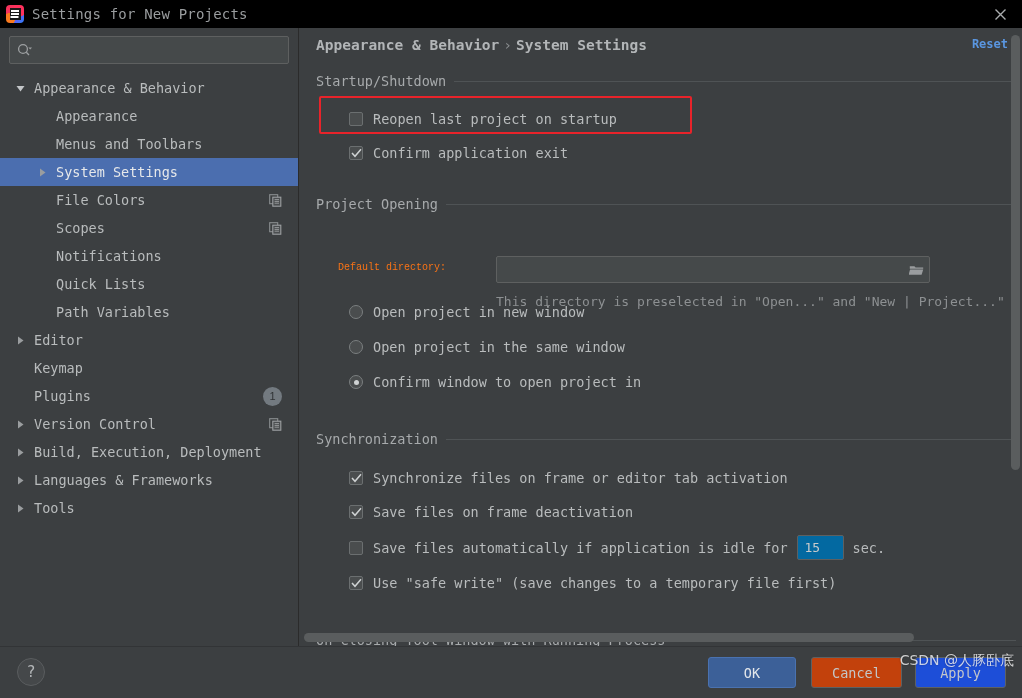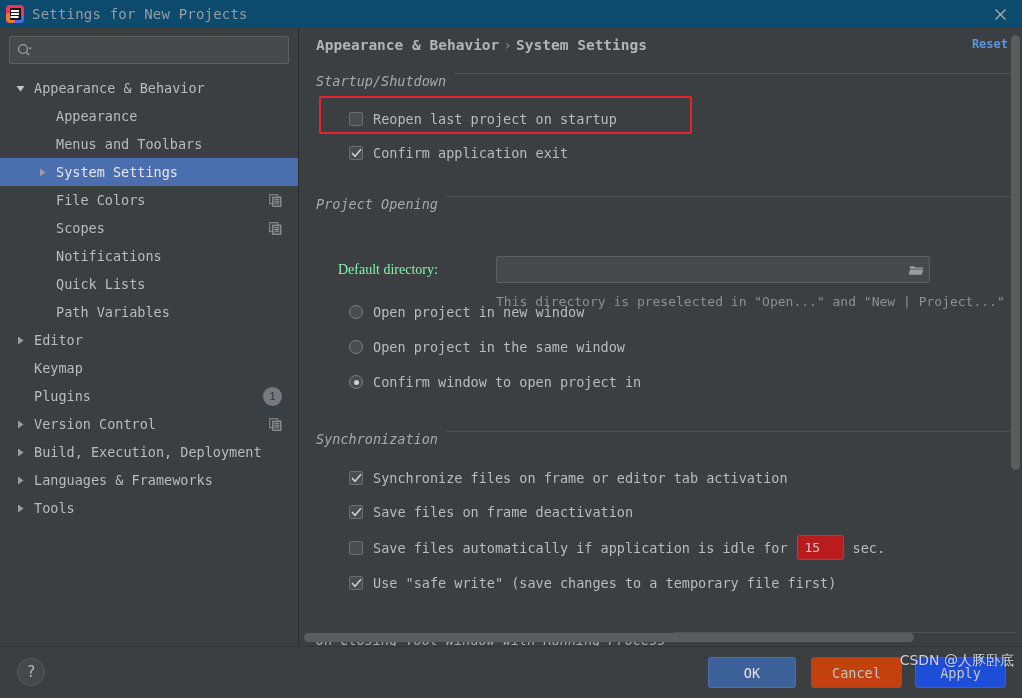--- a/index.html
+++ b/index.html
@@ -14,21 +14,21 @@
   }
   #app {
     position: relative;
     width: 1022px; height: 698px;
     background: #3c3f41;
   }
 
   
   #titlebar {
     position: absolute; left: 0; top: 0; width: 1022px; height: 28px;
-    background: #0c4a6e;
+    background: #000000;
     display: flex; align-items: center;
   }
   #ij-logo {
     width: 18px; height: 18px; margin-left: 6px; margin-right: 8px;
     position: relative; flex: 0 0 auto;
   }
   #ij-logo .ring {
     position: absolute; inset: 0; border-radius: 4px;
     background:
       radial-gradient(circle at 18% 78%, #f97a1f 0 28%, transparent 29%),
@@ -118,24 +118,23 @@
   #reset-link {
     position: absolute; right: 14px; top: 9px;
     color: #5a96e0; font-size: 12px; font-weight: bold; cursor: pointer;
     font-family: "DejaVu Sans Mono", "Liberation Mono", monospace;
   }
 
   .section {
     position: absolute; left: 16px; width: 700px;
   }
   .sec-head {
-    display: flex; gap: 8px;
+    display: flex; align-items: center; gap: 8px;
     color: #a7aaac; font-size: 13.5px;
     font-family: "DejaVu Sans Mono", "Liberation Mono", monospace;
-    font-style: italic;
   }
   .sec-head .rule {
     flex: 1 1 auto; height: 1px; background: #4f5355;
   }
 
   .opt-row {
     display: flex; align-items: center; height: 24px;
     color: #b9bcbd; font-size: 13.5px;
     font-family: "DejaVu Sans Mono", "Liberation Mono", monospace;
     white-space: nowrap;
@@ -158,22 +157,22 @@
   .rb .dot { width: 5px; height: 5px; border-radius: 50%; background: #cfd2d3; }
 
   #hl-box {
     position: absolute; border: 2px solid #e8232a; border-radius: 2px;
     pointer-events: none;
   }
 
   
   #dir-label {
     position: absolute; left: 38px; top: 234px;
-    color: #86efac; font-size: 14px;
-    font-family: Liberation Serif, serif;
+    color: #f97316; font-size: 10px;
+    font-family: Liberation Mono, monospace;
   }
   #dir-field {
     position: absolute; left: 196px; top: 228px; width: 434px; height: 27px;
     background: #45494a; border: 1px solid #5e6060; border-radius: 2px;
     display: flex; align-items: center; cursor: text;
   }
   #dir-field input {
     flex: 1 1 auto; background: transparent; border: 0; outline: none;
     color: #bbbbbb; font-size: 13px; padding: 0 8px;
     font-family: "DejaVu Sans Mono", "Liberation Mono", monospace;
@@ -182,21 +181,21 @@
     flex: 0 0 auto; width: 26px; height: 100%;
     display: flex; align-items: center; justify-content: center; cursor: pointer;
   }
   #dir-hint {
     position: absolute; left: 196px; top: 266px;
     color: #8d9092; font-size: 13px; white-space: nowrap;
     font-family: "DejaVu Sans Mono", "Liberation Mono", monospace;
   }
 
   #idle-spinner {
-    width: 47px; height: 25px; background: #b91c1c;
+    width: 47px; height: 25px; background: #0369a1;
     border: 1px solid #5e6060; border-radius: 2px;
     display: flex; align-items: center; cursor: text;
     margin: 0 9px;
   }
   #idle-spinner input {
     width: 100%; background: transparent; border: 0; outline: none;
     color: #c8cacb; font-size: 13px; padding: 0 7px;
     font-family: "DejaVu Sans Mono", "Liberation Mono", monospace;
   }
 

